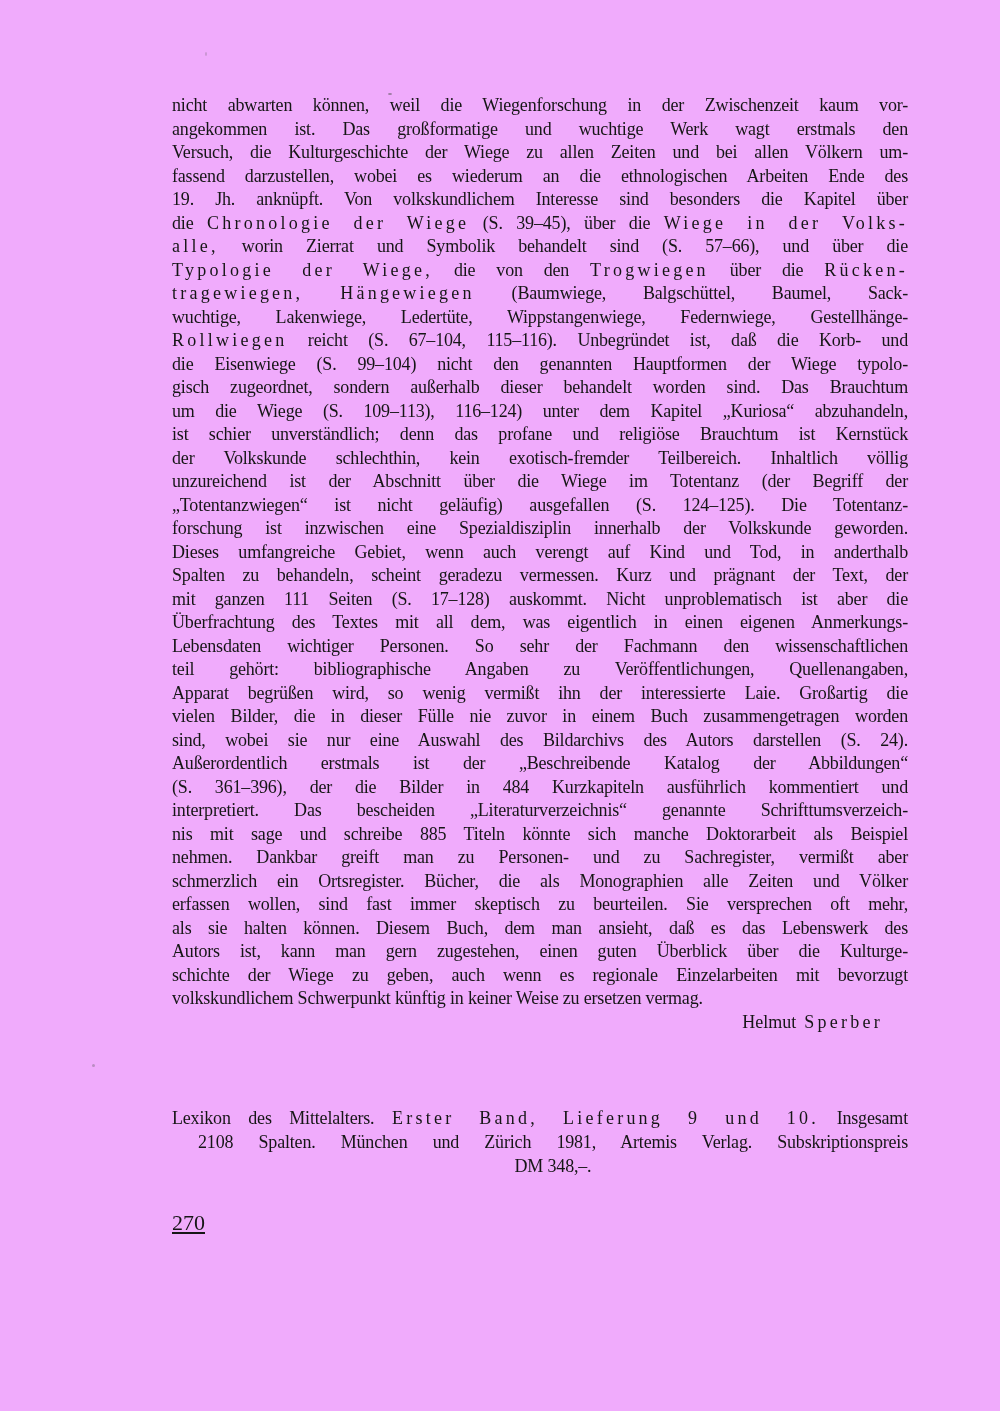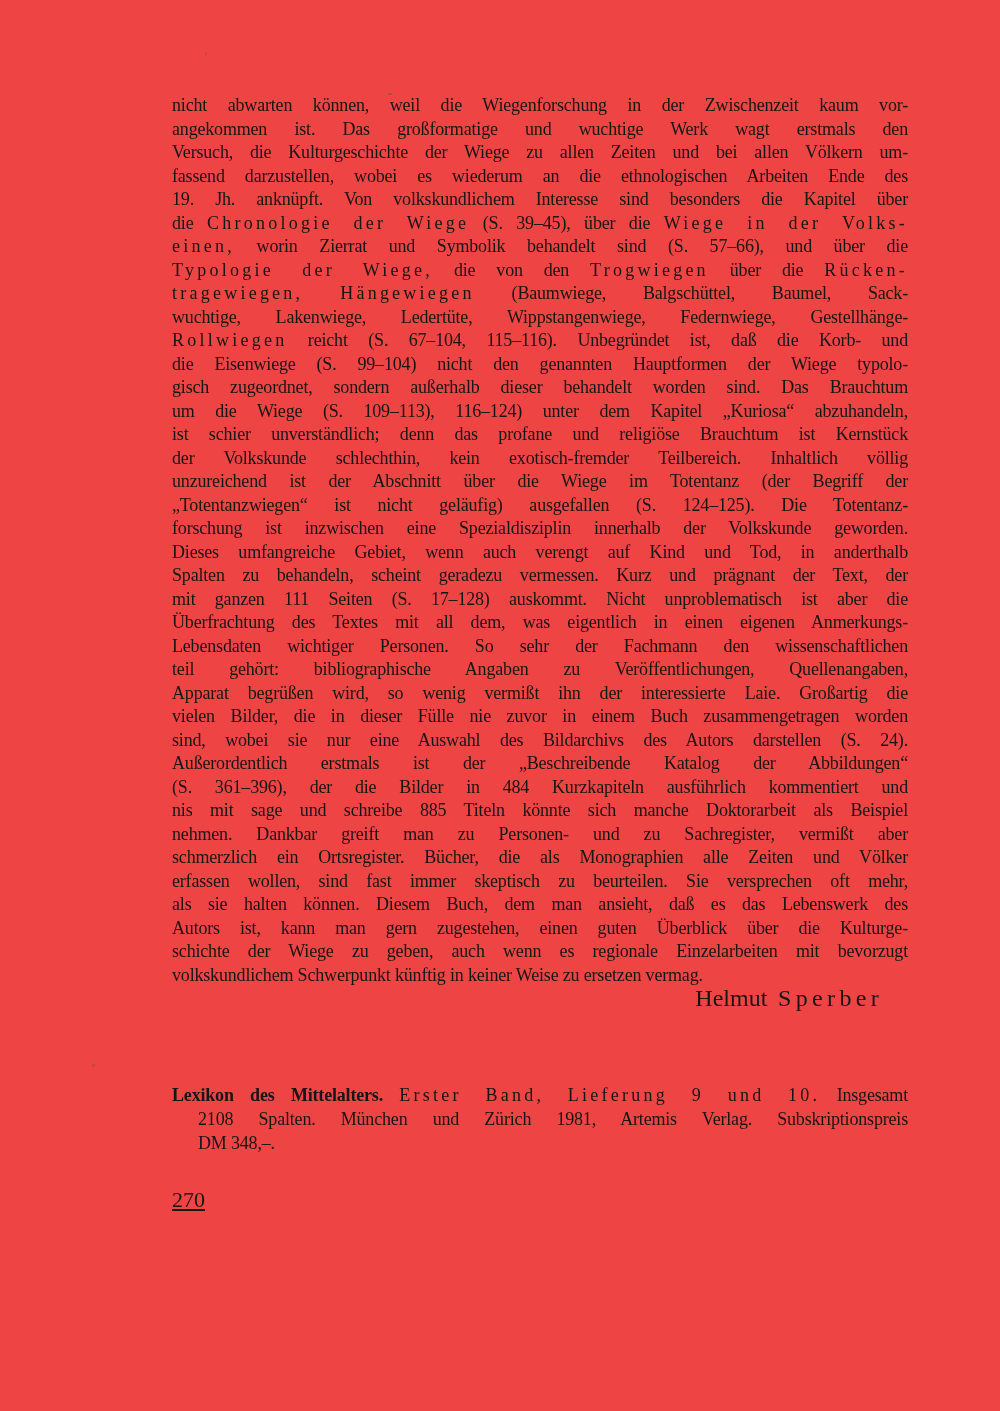--- a/index.html
+++ b/index.html
@@ -4,21 +4,21 @@
 <style>
   html, body {
     margin: 0;
     padding: 0;
     background: #ffffff;
   }
   .page {
     position: relative;
     width: 1000px;
     height: 1411px;
-    background: #ef4444;
+    background: #f0abfc;
     overflow: hidden;
     font-family: "Liberation Serif", "DejaVu Serif", serif;
     color: #161616;
   }
   .text-block {
     position: absolute;
     left: 172px;
     top: 94px;
     width: 736px;
   }
@@ -32,40 +32,41 @@
   .line.justify {
     text-align: justify;
     text-align-last: justify;
     text-justify: inter-word;
   }
   .sperr {
     letter-spacing: 0.18em;
     word-spacing: 0.22em;
   }
   .bold {
-    font-weight: bold;
+    font-weight: normal;
   }
   .signature {
-    font-size: 24px;
+    font-size: 18px;
     line-height: 23.5px;
     text-align: right;
     padding-right: 25px;
   }
   .sig-last {
     margin-left: 0.45em;
     letter-spacing: 0.18em;
   }
   .entry {
     margin-top: 72px;
   }
   .entry .line {
     line-height: 24px;
   }
   .entry .line.indent {
     padding-left: 26px;
+    text-align: center;
   }
   .page-number {
     margin-top: 32px;
     font-size: 22px;
     line-height: 26px;
     text-decoration: underline;
   }
   .speck {
     position: absolute;
     background: #555;
@@ -85,21 +86,21 @@
 
   <div class="text-block">
 
     <div class="para" id="review-lines">
         <div class="line justify"><span>nicht abwarten können, weil die Wiegenforschung in der Zwischenzeit kaum vor-</span></div>
         <div class="line justify"><span>angekommen ist. Das großformatige und wuchtige Werk wagt erstmals den</span></div>
         <div class="line justify"><span>Versuch, die Kulturgeschichte der Wiege zu allen Zeiten und bei allen Völkern um-</span></div>
         <div class="line justify"><span>fassend darzustellen, wobei es wiederum an die ethnologischen Arbeiten Ende des</span></div>
         <div class="line justify"><span>19. Jh. anknüpft. Von volkskundlichem Interesse sind besonders die Kapitel über</span></div>
         <div class="line justify"><span>die </span><span class="sperr">Chronologie der Wiege</span><span> (S. 39–45), über die </span><span class="sperr">Wiege in der Volks-</span></div>
-        <div class="line justify"><span class="sperr">einen,</span><span> worin Zierrat und Symbolik behandelt sind (S. 57–66), und über die</span></div>
+        <div class="line justify"><span class="sperr">alle,</span><span> worin Zierrat und Symbolik behandelt sind (S. 57–66), und über die</span></div>
         <div class="line justify"><span class="sperr">Typologie der Wiege,</span><span> die von den </span><span class="sperr">Trogwiegen</span><span> über die </span><span class="sperr">Rücken-</span></div>
         <div class="line justify"><span class="sperr">tragewiegen,</span><span> </span><span class="sperr">Hängewiegen</span><span> (Baumwiege, Balgschüttel, Baumel, Sack-</span></div>
         <div class="line justify"><span>wuchtige, Lakenwiege, Ledertüte, Wippstangenwiege, Federnwiege, Gestellhänge-</span></div>
         <div class="line justify"><span class="sperr">Rollwiegen</span><span> reicht (S. 67–104, 115–116). Unbegründet ist, daß die Korb- und</span></div>
         <div class="line justify"><span>die Eisenwiege (S. 99–104) nicht den genannten Hauptformen der Wiege typolo-</span></div>
         <div class="line justify"><span>gisch zugeordnet, sondern außerhalb dieser behandelt worden sind. Das Brauchtum</span></div>
         <div class="line justify"><span>um die Wiege (S. 109–113), 116–124) unter dem Kapitel „Kuriosa“ abzuhandeln,</span></div>
         <div class="line justify"><span>ist schier unverständlich; denn das profane und religiöse Brauchtum ist Kernstück</span></div>
         <div class="line justify"><span>der Volkskunde schlechthin, kein exotisch-fremder Teilbereich. Inhaltlich völlig</span></div>
         <div class="line justify"><span>unzureichend ist der Abschnitt über die Wiege im Totentanz (der Begriff der</span></div>
@@ -109,20 +110,21 @@
         <div class="line justify"><span>Spalten zu behandeln, scheint geradezu vermessen. Kurz und prägnant der Text, der</span></div>
         <div class="line justify"><span>mit ganzen 111 Seiten (S. 17–128) auskommt. Nicht unproblematisch ist aber die</span></div>
         <div class="line justify"><span>Überfrachtung des Textes mit all dem, was eigentlich in einen eigenen Anmerkungs-</span></div>
         <div class="line justify"><span>Lebensdaten wichtiger Personen. So sehr der Fachmann den wissenschaftlichen</span></div>
         <div class="line justify"><span>teil gehört: bibliographische Angaben zu Veröffentlichungen, Quellenangaben,</span></div>
         <div class="line justify"><span>Apparat begrüßen wird, so wenig vermißt ihn der interessierte Laie. Großartig die</span></div>
         <div class="line justify"><span>vielen Bilder, die in dieser Fülle nie zuvor in einem Buch zusammengetragen worden</span></div>
         <div class="line justify"><span>sind, wobei sie nur eine Auswahl des Bildarchivs des Autors darstellen (S. 24).</span></div>
         <div class="line justify"><span>Außerordentlich erstmals ist der „Beschreibende Katalog der Abbildungen“</span></div>
         <div class="line justify"><span>(S. 361–396), der die Bilder in 484 Kurzkapiteln ausführlich kommentiert und</span></div>
+        <div class="line justify"><span>interpretiert. Das bescheiden „Literaturverzeichnis“ genannte Schrifttumsverzeich-</span></div>
         <div class="line justify"><span>nis mit sage und schreibe 885 Titeln könnte sich manche Doktorarbeit als Beispiel</span></div>
         <div class="line justify"><span>nehmen. Dankbar greift man zu Personen- und zu Sachregister, vermißt aber</span></div>
         <div class="line justify"><span>schmerzlich ein Ortsregister. Bücher, die als Monographien alle Zeiten und Völker</span></div>
         <div class="line justify"><span>erfassen wollen, sind fast immer skeptisch zu beurteilen. Sie versprechen oft mehr,</span></div>
         <div class="line justify"><span>als sie halten können. Diesem Buch, dem man ansieht, daß es das Lebenswerk des</span></div>
         <div class="line justify"><span>Autors ist, kann man gern zugestehen, einen guten Überblick über die Kulturge-</span></div>
         <div class="line justify"><span>schichte der Wiege zu geben, auch wenn es regionale Einzelarbeiten mit bevorzugt</span></div>
         <div class="line"><span>volkskundlichem Schwerpunkt künftig in keiner Weise zu ersetzen vermag.</span></div>
       </div>
 

